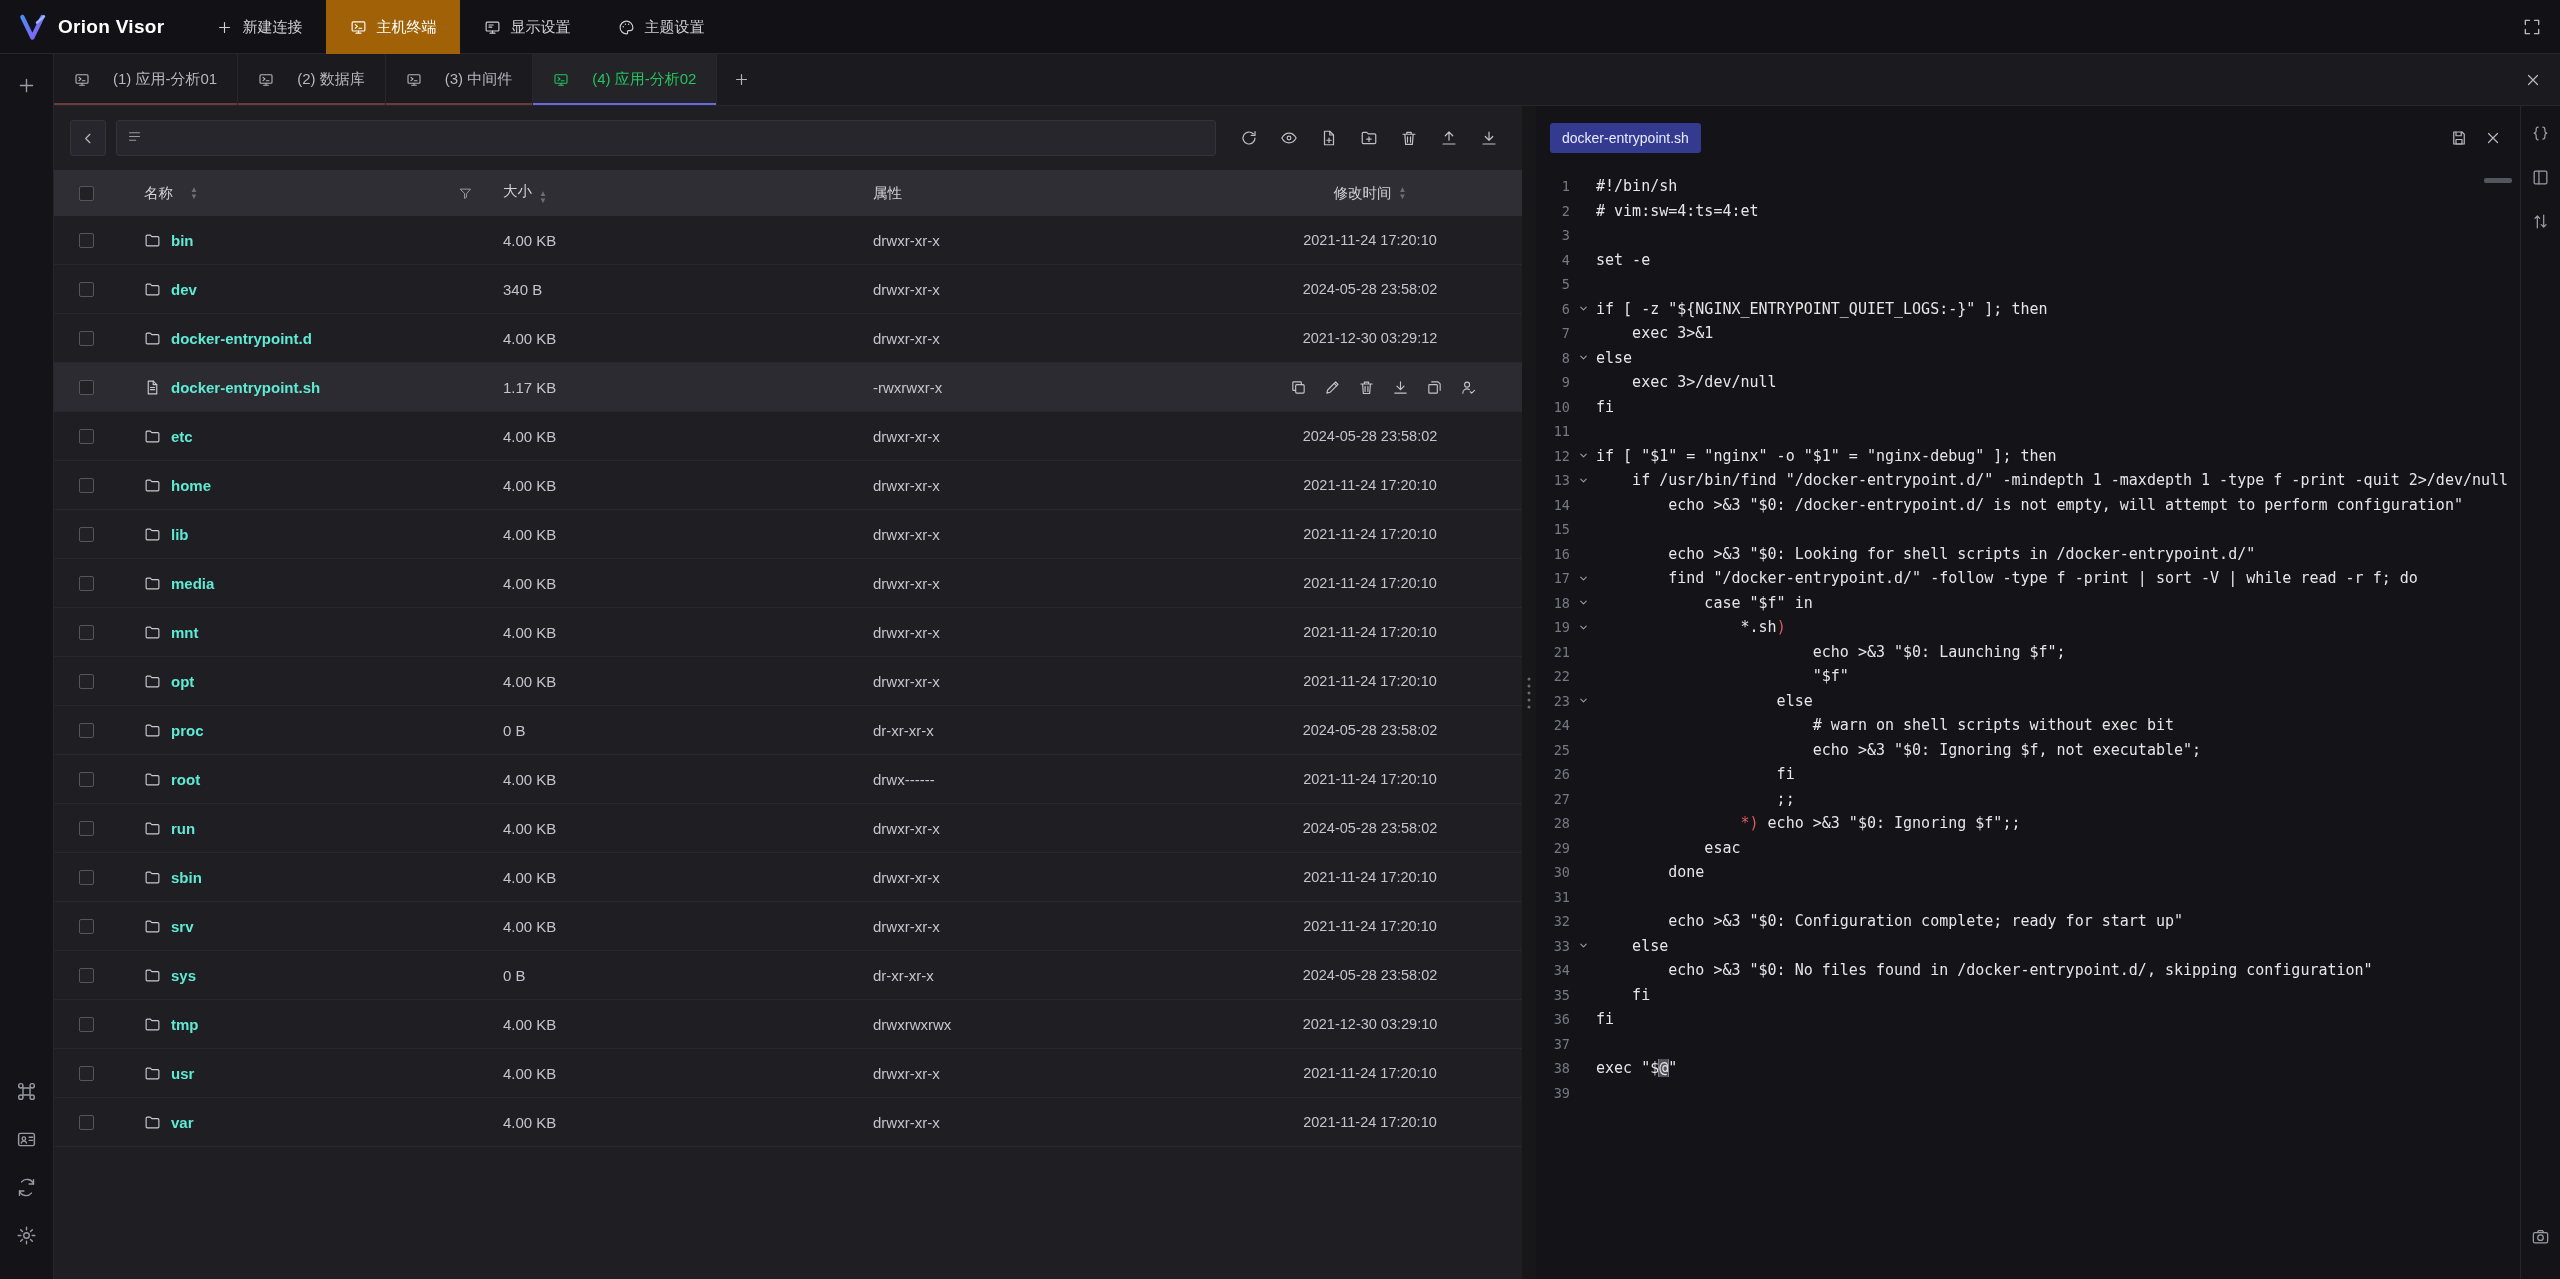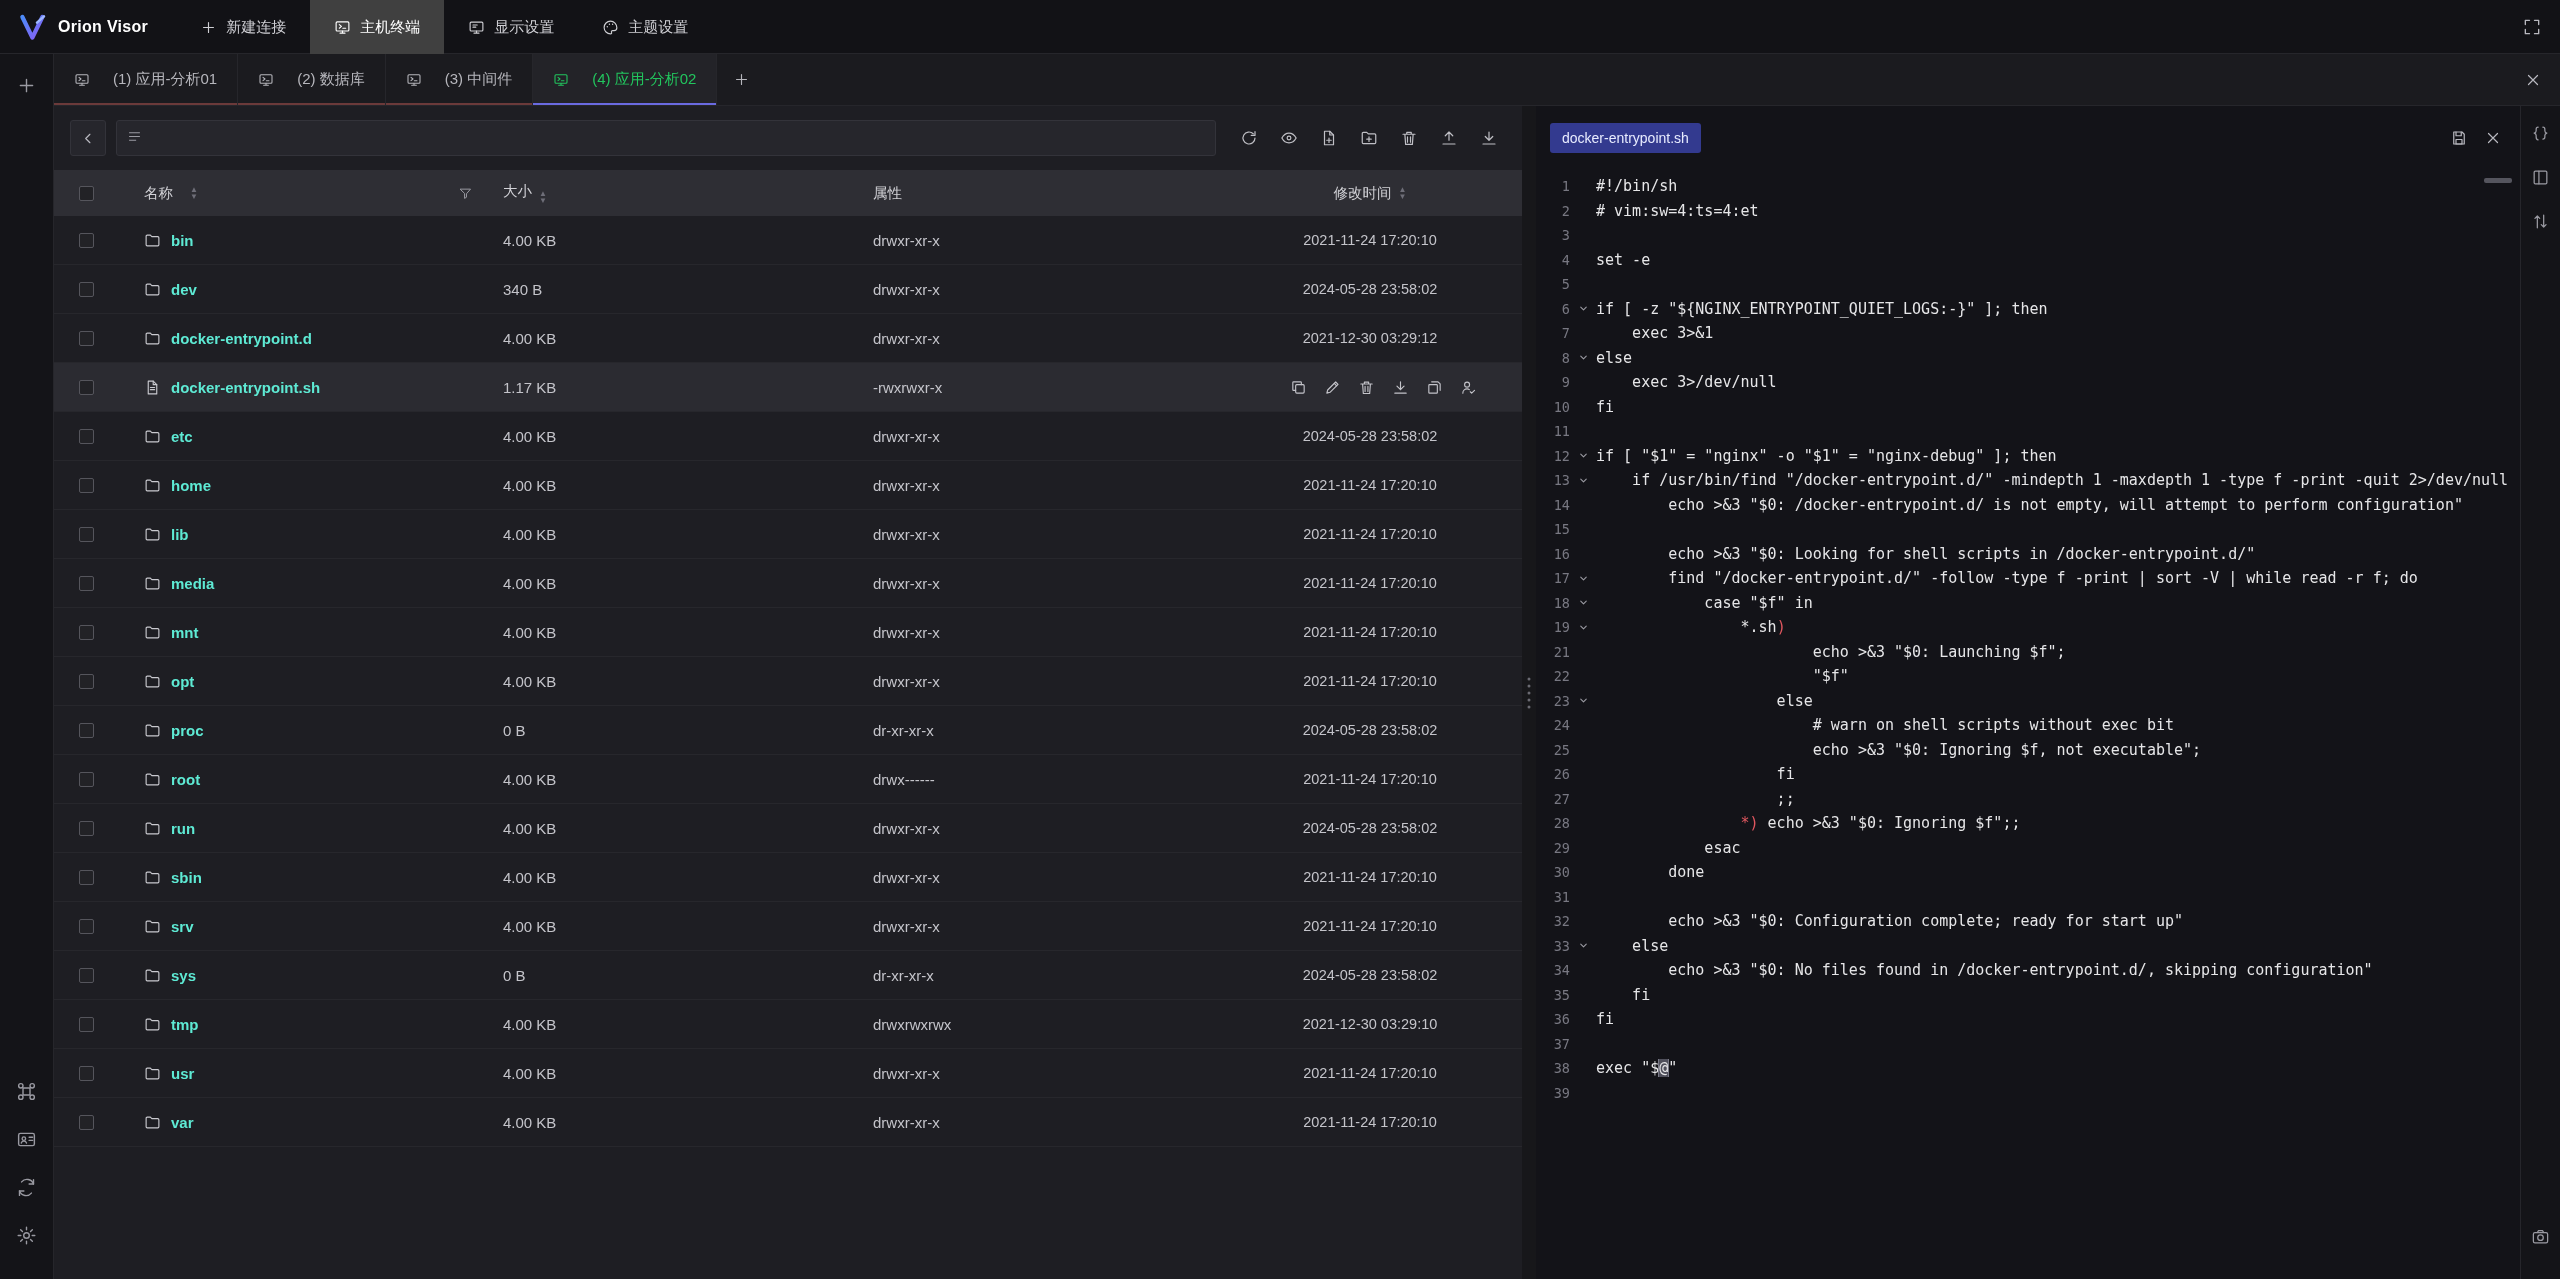--- a/index.html
+++ b/index.html
@@ -10,23 +10,23 @@
     font-size:15px;
   }
   :root{
     --accent:#6a6ae0; --tab-under-inactive:#6b3a3a;
     --chip-bg:#333a8f; --chip-text:#e8ecff;
     --panel:#1e1e23; --rail:#141418; --border:#26262b;
   }
   
   .topbar{height:54px; display:flex; align-items:center; background:#121216; border-bottom:1px solid var(--border); padding-left:18px;}
   .logo{display:flex; align-items:center; gap:10px; margin-right:28px;}
-  .logo-text{font-size:16px; font-weight:bold; color:#ffffff; letter-spacing:.3px; white-space:nowrap;}
+  .logo-text{font-size:19px; font-weight:bold; color:#ffffff; letter-spacing:.3px; white-space:nowrap;}
   .nav-item{display:flex; align-items:center; gap:9px; padding:0 24px; height:54px; color:#cfcfd4; cursor:pointer; white-space:nowrap;}
-  .nav-item.active{background:#404040; color:#ffffff;}
+  .nav-item.active{background:#a16207; color:#ffffff;}
   .nicon{display:flex; align-items:center;}
   .topbar-right{margin-left:auto; padding-right:18px; display:flex; align-items:center;}
   .icon-btn{display:flex; align-items:center; justify-content:center; color:#b9b9c0; cursor:pointer;}
 
   
   .app-body{display:flex; height:calc(100% - 54px);}
   .left-rail{width:54px; background:var(--rail); border-right:1px solid var(--border); display:flex; flex-direction:column; align-items:center; padding:13px 0 14px; flex-shrink:0;}
   .rail-icon{width:36px; height:36px; display:flex; align-items:center; justify-content:center; color:#9a9aa2; cursor:pointer; margin-bottom:12px;}
   .rail-spacer{flex:1;}
   .right-rail{width:40px; background:var(--rail); border-left:1px solid var(--border); display:flex; flex-direction:column; align-items:center; padding:12px 0 14px; flex-shrink:0;}

